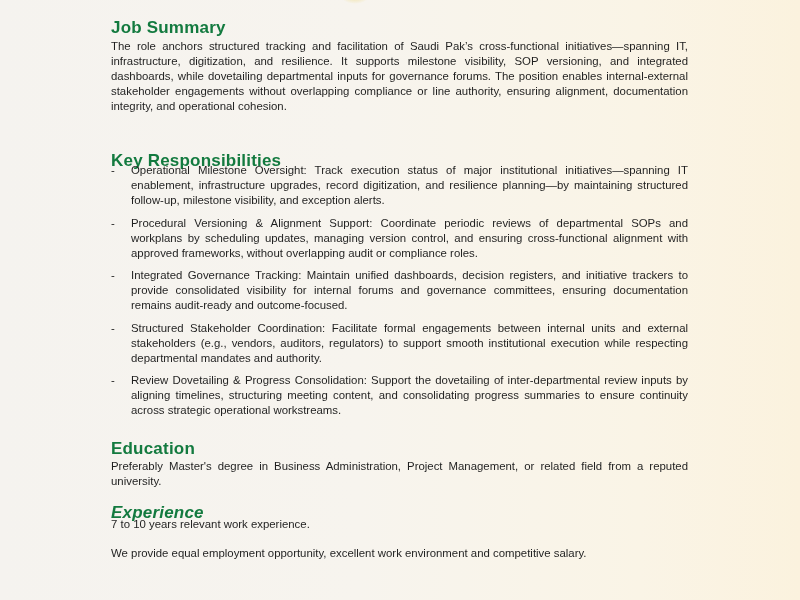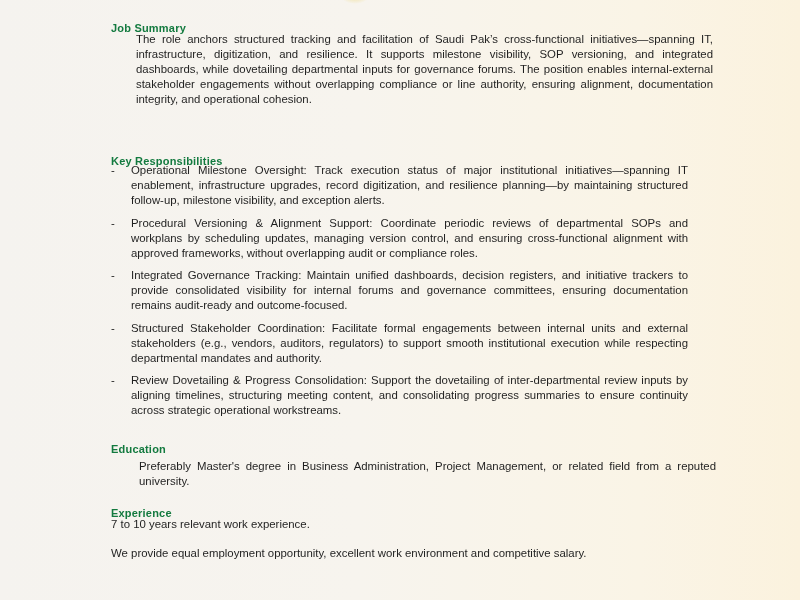--- a/index.html
+++ b/index.html
@@ -28,32 +28,32 @@
       position: absolute;
       left: 111px;
       top: 0;
       width: 577px;
     }
     h2 {
       margin: 0;
       font-family: "Liberation Sans", sans-serif;
       font-weight: bold;
       color: #137a3f;
-      font-size: 11px;
+      font-size: 17px;
       letter-spacing: 0.2px;
       line-height: 20px;
     }
     p {
       margin: 0;
       font-size: 11.4px;
       line-height: 15px;
       text-align: justify;
     }
     #job-summary-heading { position: absolute; top: 18px; }
-    #job-summary-text { position: absolute; top: 32px; width: 577px; margin-left: 25px; }
+    #job-summary-text { position: absolute; top: 39px; width: 577px; }
     #key-heading { position: absolute; top: 151px; }
     ul.resp {
       position: absolute;
       top: 163px;
       margin: 0;
       padding: 0;
       list-style: none;
       width: 577px;
     }
     ul.resp li {
@@ -63,22 +63,22 @@
       line-height: 15px;
       text-align: justify;
       margin-bottom: 7.5px;
     }
     ul.resp li .dash {
       position: absolute;
       left: 0;
       top: 0;
     }
     #edu-heading { position: absolute; top: 439px; }
-    #edu-text { position: absolute; top: 459px; width: 577px; margin-left: 28px; }
-    #exp-heading { position: absolute; top: 503px; }
+    #edu-text { position: absolute; top: 459px; width: 577px; }
+    #exp-heading { position: absolute; top: 503px; font-style: italic; }
     #exp-text-1 { position: absolute; top: 517px; text-align: left; white-space: nowrap; }
     #exp-text-2 { position: absolute; top: 546px; text-align: right; white-space: nowrap; }
   </style>
 </head>
 <body>
 
 <div class="glow"></div>
 
 <div class="page">
 

